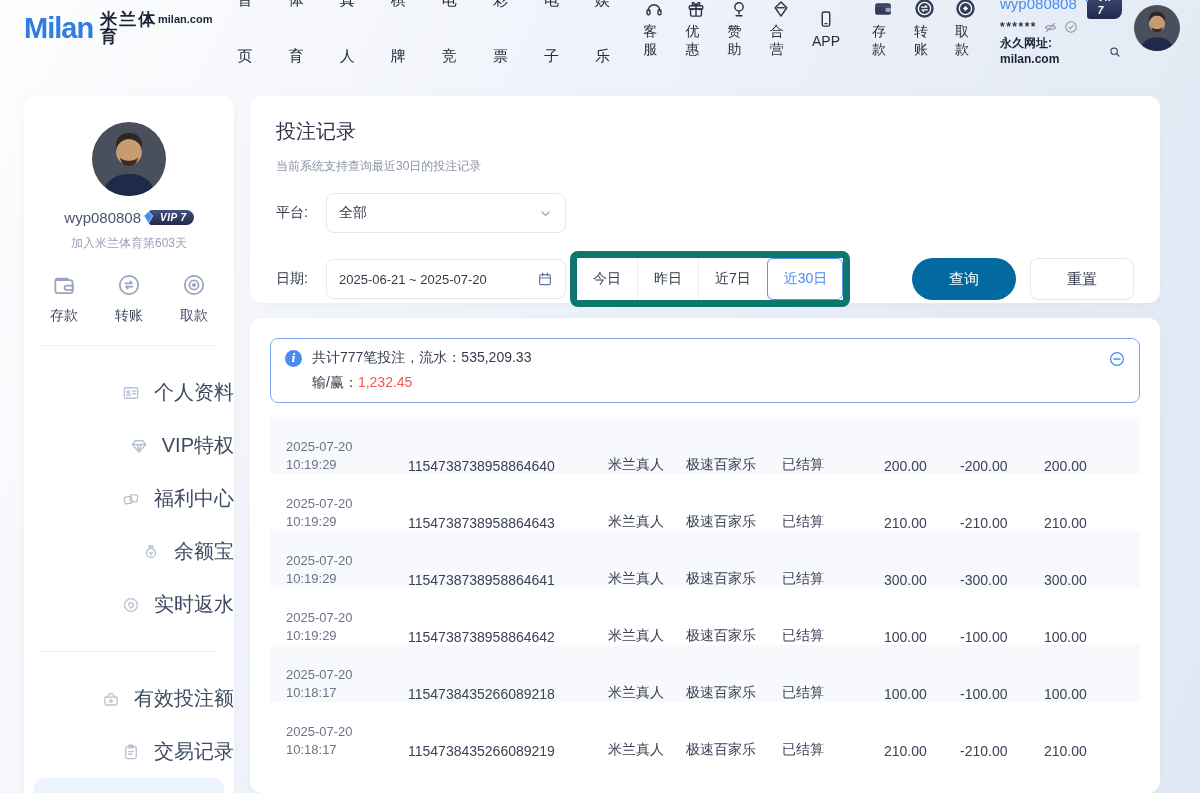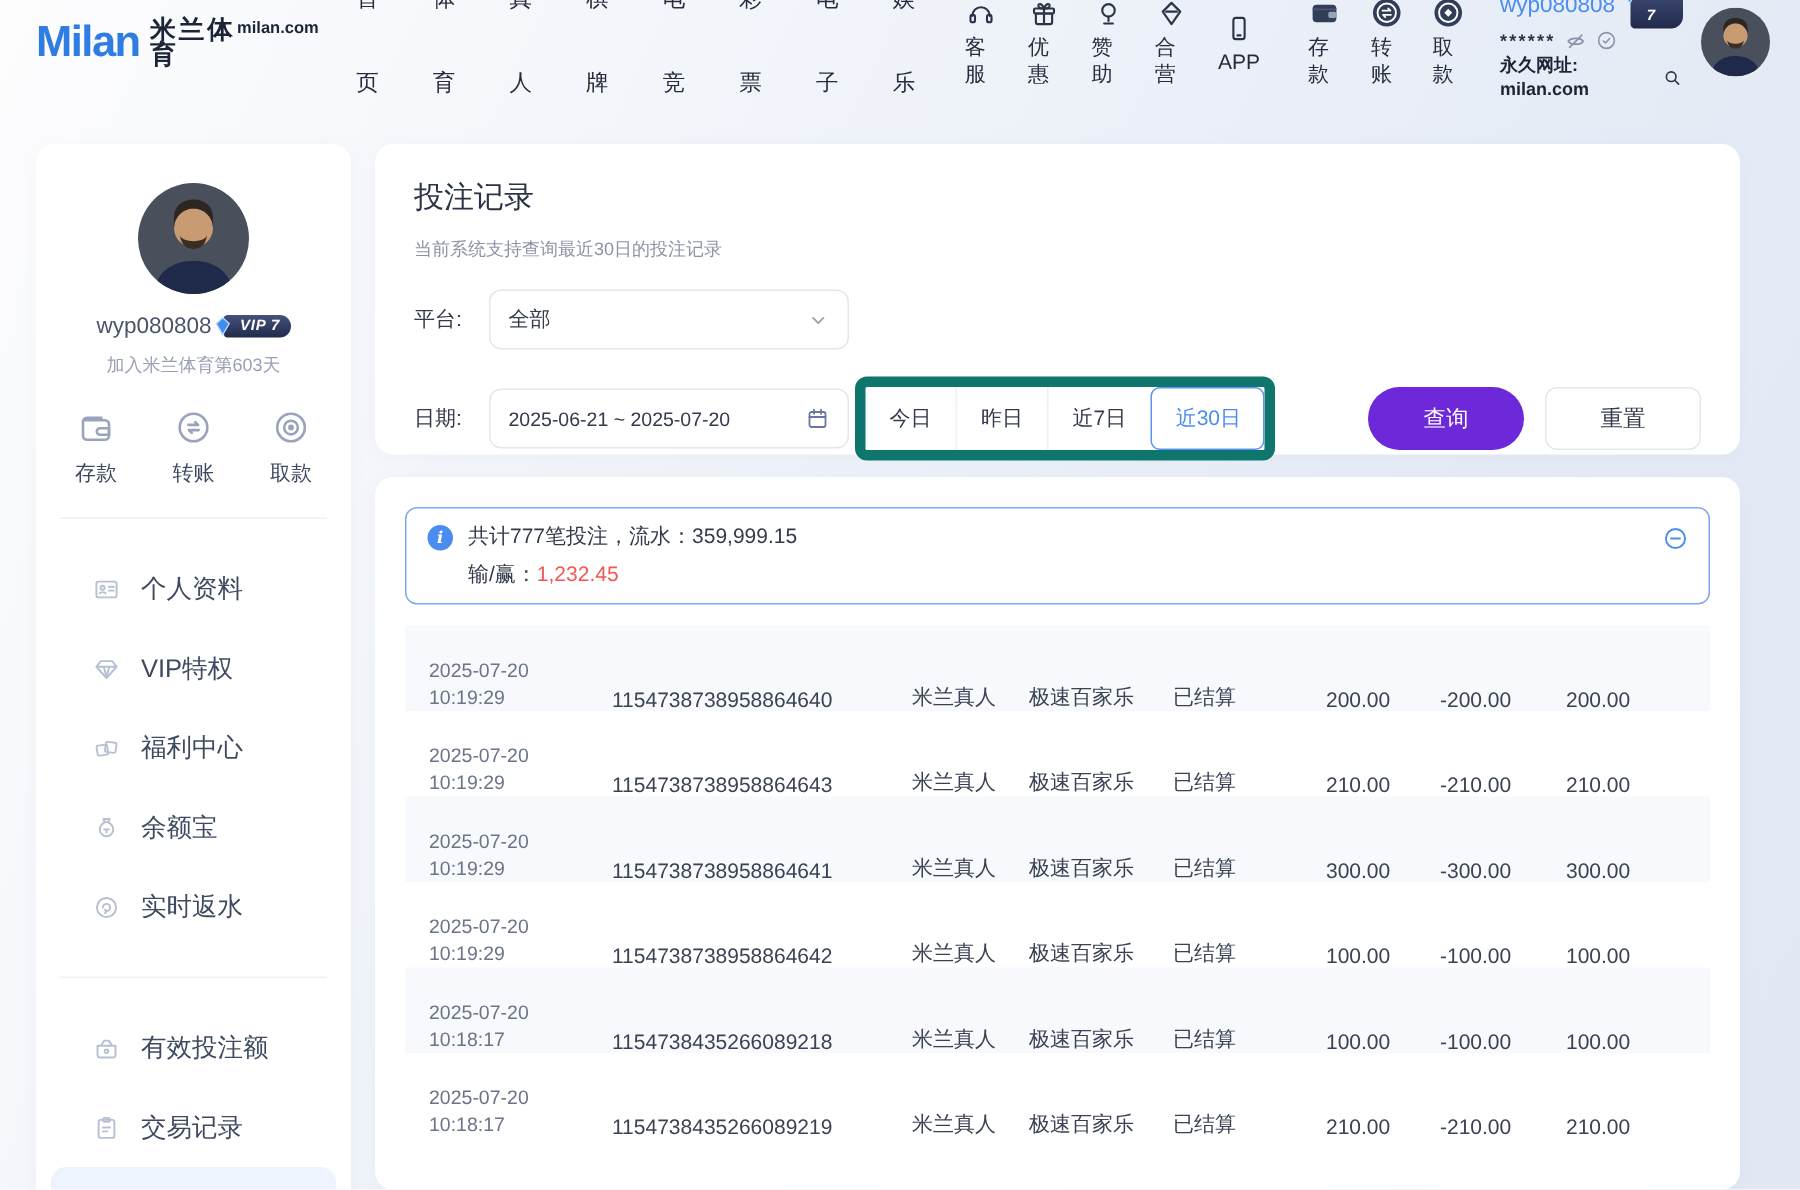--- a/index.html
+++ b/index.html
@@ -43,21 +43,21 @@
   
   .sidebar { width:210px; flex:none; background:#fff; border-radius:12px; padding:26px 0 10px; box-shadow:0 2px 12px rgba(96,115,153,.05); height:740px; }
   .side-avatar { width:74px; height:74px; border-radius:50%; overflow:hidden; margin:0 auto; cursor:pointer; }
   .side-user { display:flex; justify-content:center; align-items:center; gap:4px; margin-top:13px; }
   .side-username { font-size:15px; color:#4a5468; }
   .join-text { text-align:center; font-size:12px; color:#98a0b3; margin-top:9px; }
   .side-quick { display:flex; justify-content:space-between; margin-top:20px; padding:0 26px; }
   .side-quick-item { display:flex; flex-direction:column; align-items:center; gap:9px; font-size:14px; color:#3f4a61; cursor:pointer; }
   .side-quick-item .ic { color:#99a3bb; }
   .divider { height:1px; background:#eef1f6; margin:20px 16px; }
-  .menu-item { display:flex; align-items:center; gap:14px; height:53px; padding-left:38px; font-size:17px; color:#3f4a61; cursor:pointer; }
+  .menu-item { display:flex; align-items:center; gap:14px; height:53px; padding-left:38px; font-size:20px; color:#3f4a61; cursor:pointer;justify-content:flex-end; }
   .menu-item .ic { color:#b7c0d2; }
   .menu-item.active { background:#edf4fe; border-radius:10px; margin:0 10px; padding-left:28px; color:#4a8cf0; }
 
   
   .content { flex:1; display:flex; flex-direction:column; gap:15px; min-width:0; }
   .card { background:#fff; border-radius:12px; box-shadow:0 2px 12px rgba(96,115,153,.05); }
   .filter-card { padding:22px 26px 20px; height:207px; flex:none; }
   .page-title { font-size:20px; color:#2b3346; font-weight:500; }
   .page-sub { margin-top:13px; font-size:12px; color:#8b93a6; }
   .frow { display:flex; align-items:center; margin-top:18px; }
@@ -66,21 +66,21 @@
   .select-box .grow, .date-box .grow { flex:1; }
   .date-box { font-size:13px; }
   .chev { color:#98a0b3; }
   .cal { color:#6a76a0; }
   .seg { display:flex; margin-left:4px; border:7px solid #0f766e; border-radius:8px; background:#fff; overflow:hidden; }
   .seg-item { padding:0 16px; height:42px; display:flex; align-items:center; justify-content:center; font-size:14px; color:#333a4a; cursor:pointer; }
   .seg-item + .seg-item { border-left:1px solid #eef0f4; }
   .seg-item.active { outline:1px solid #5b94f0; outline-offset:-1px; border-radius:6px; color:#4a8cf0; }
   .fbtns { margin-left:auto; display:flex; gap:14px; }
   .btn { width:104px; height:42px; font-size:15px; cursor:pointer; font-family:inherit; }
-  .btn-primary { background:#6d28d9; color:#fff; border:none; border-radius:21px; }
+  .btn-primary { background:#0369a1; color:#fff; border:none; border-radius:21px; }
   .btn-plain { background:#fff; color:#333a4a; border:1px solid #e3e7ee; border-radius:8px; }
 
   .table-card { padding:20px 20px 0; flex:1; overflow:hidden; }
   .summary { position:relative; border:1px solid #7fa8f3; border-radius:8px; padding:10px 40px 10px 14px; }
   .sum-line1 { display:flex; align-items:center; gap:10px; font-size:14px; color:#333a4a; }
   .info-icon { width:17px; height:17px; border-radius:50%; background:#4a8cf0; color:#fff; display:flex; align-items:center; justify-content:center; font-size:11px; font-style:italic; font-weight:bold; flex:none; font-family:"DejaVu Serif",serif; }
   .sum-line2 { margin-top:7px; margin-left:27px; font-size:14px; color:#333a4a; }
   .red { color:#f4574f; }
   .collapse-icon { position:absolute; right:13px; top:11px; color:#4a8cf0; cursor:pointer; }
 
@@ -441,21 +441,21 @@
         </div>
       </div>
     </section>
 
     <section class="card table-card">
 
       <div class="summary">
         <div class="sum-line1">
           <span class="info-icon">i</span>
           <span>
-            <span>共计777笔投注，流水：</span><span>359,999.15</span>
+            <span>共计777笔投注，流水：</span><span>535,209.33</span>
           </span>
         </div>
         <div class="sum-line2">
           <span>输/赢：</span><span class="red">1,232.45</span>
         </div>
         <span class="collapse-icon">
           <svg width="18" height="18" viewBox="0 0 24 24" fill="none" stroke="currentColor" stroke-width="1.7" stroke-linecap="round">
               <circle cx="12" cy="12" r="8.5"></circle>
               <path d="M8 12h8"></path>
             </svg>

